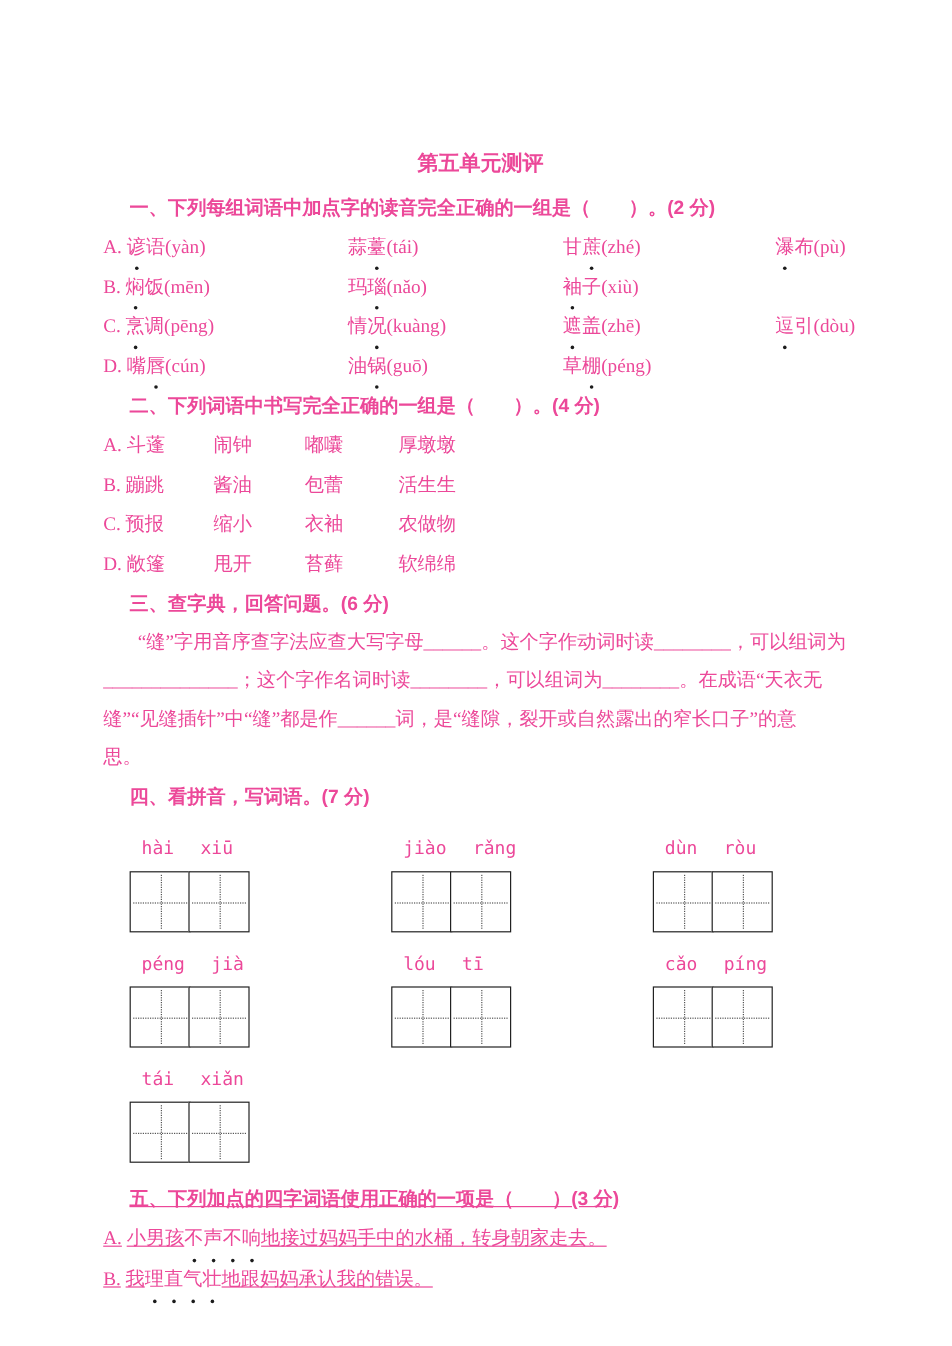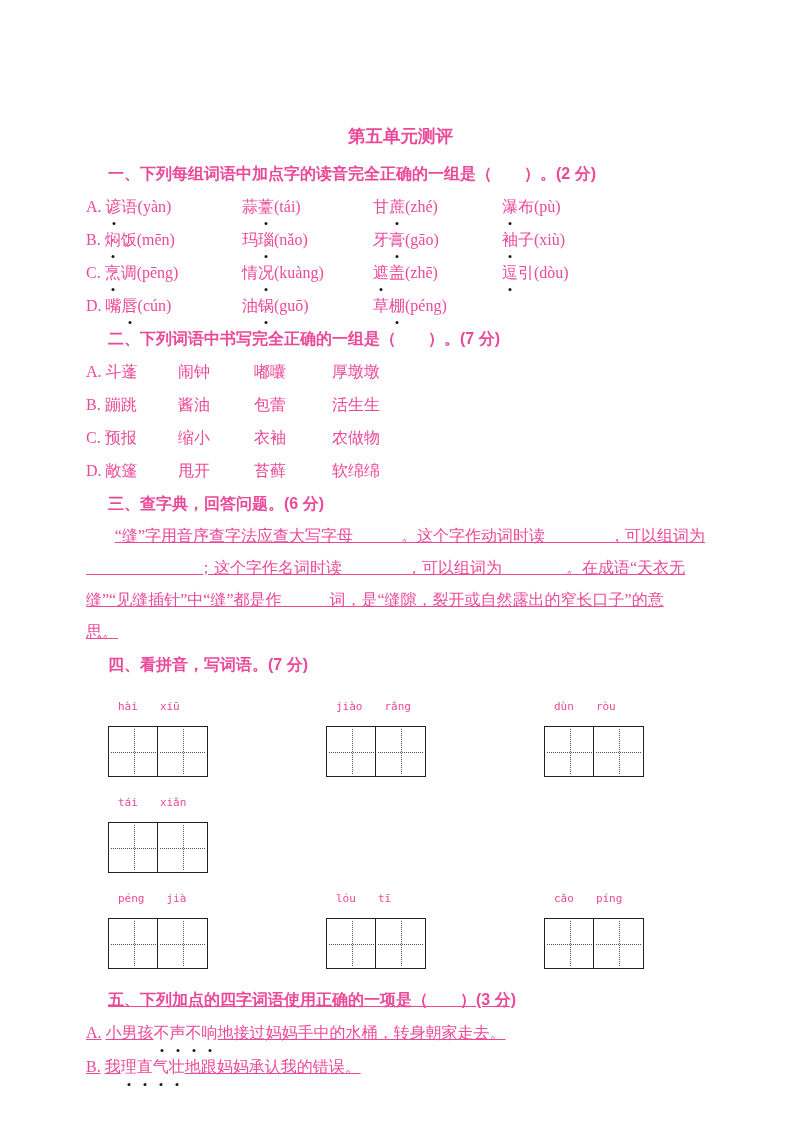--- a/index.html
+++ b/index.html
@@ -25,45 +25,45 @@
   }
   .qh{
     font-family:"Liberation Sans","DejaVu Sans",sans-serif;
     font-weight:700;
     font-size:16px;
     line-height:33px;
     padding-left:22px;
   }
   section{margin:0;}
   
-  .q1row{display:grid;grid-template-columns:156px 131px 129px auto;line-height:33px;}
+  .q1row{display:grid;grid-template-columns:156px 131px 129px auto;line-height:33px;gap:48px;}
   
   .q2row{display:grid;grid-template-columns:92px 76px 78px auto;line-height:33px;}
   .opt-label{margin-right:4px;}
   
   .dc{position:relative;display:inline-block;}
   .dc::after{
     content:"";
     position:absolute;left:50%;bottom:-2px;
     width:3px;height:3px;border-radius:50%;
     background:#1c1c1c;
     transform:translateX(-50%);
   }
   
-  .q3p{margin:0;line-height:32px;text-align:justify;text-decoration:underline;}
+  .q3p{margin:0;line-height:32px;text-align:justify;}
   .q3p.first{text-indent:1.8em;}
   
   .q4-row{display:flex;margin-top:16px;padding-left:22px;}
   .py-group{width:104px;margin-right:114px;}
   .py-group:last-child{margin-right:0;}
   .py{
     display:flex;gap:22px;
     padding-left:10px;
     font-family:"DejaVu Sans Mono",monospace;
-    font-size:11px;line-height:20px;
+    font-size:15px;line-height:20px;
     margin-bottom:9px;
     white-space:nowrap;
   }
   .tzg{display:flex;}
   .cell{
     width:51px;height:51px;
     border:1.6px solid #222;
     position:relative;
     box-sizing:border-box;
     background:#fff;
@@ -91,38 +91,37 @@
     <div class="qh">一、下列每组词语中加点字的读音完全正确的一组是（　　）。(2 分)</div>
     <div class="q1row">
       <span><span class="opt-label">A.</span><span><span class="dc">谚</span>语(yàn)</span></span>
       <span>蒜<span class="dc">薹</span>(tái)</span>
       <span>甘<span class="dc">蔗</span>(zhé)</span>
       <span><span class="dc">瀑</span>布(pù)</span>
     </div>
     <div class="q1row">
       <span><span class="opt-label">B.</span><span><span class="dc">焖</span>饭(mēn)</span></span>
       <span>玛<span class="dc">瑙</span>(nǎo)</span>
-      <span>牙<span class="dc">膏</span>(gāo)</span>
       <span><span class="dc">袖</span>子(xiù)</span>
     </div>
     <div class="q1row">
       <span><span class="opt-label">C.</span><span><span class="dc">烹</span>调(pēng)</span></span>
       <span>情<span class="dc">况</span>(kuàng)</span>
       <span><span class="dc">遮</span>盖(zhē)</span>
       <span><span class="dc">逗</span>引(dòu)</span>
     </div>
     <div class="q1row">
       <span><span class="opt-label">D.</span><span>嘴<span class="dc">唇</span>(cún)</span></span>
       <span>油<span class="dc">锅</span>(guō)</span>
       <span>草<span class="dc">棚</span>(péng)</span>
     </div>
   </section>
 
   <section>
-    <div class="qh">二、下列词语中书写完全正确的一组是（　　）。(7 分)</div>
+    <div class="qh">二、下列词语中书写完全正确的一组是（　　）。(4 分)</div>
     <div class="q2row">
       <span><span class="opt-label">A.</span><span>斗蓬</span></span>
       <span>闹钟</span>
       <span>嘟囔</span>
       <span>厚墩墩</span>
     </div>
     <div class="q2row">
       <span><span class="opt-label">B.</span><span>蹦跳</span></span>
       <span>酱油</span>
       <span>包蕾</span>
@@ -182,55 +181,55 @@
         <div class="tzg">
             <div class="cell"></div>
             <div class="cell"></div>
           </div>
       </div>
     </div>
 
     <div class="q4-row">
       <div class="py-group">
         <div class="py">
+            <span>péng</span>
+            <span>jià</span>
+          </div>
+        <div class="tzg">
+            <div class="cell"></div>
+            <div class="cell"></div>
+          </div>
+      </div>
+      <div class="py-group">
+        <div class="py">
+            <span>lóu</span>
+            <span>tī</span>
+          </div>
+        <div class="tzg">
+            <div class="cell"></div>
+            <div class="cell"></div>
+          </div>
+      </div>
+      <div class="py-group">
+        <div class="py">
+            <span>cǎo</span>
+            <span>píng</span>
+          </div>
+        <div class="tzg">
+            <div class="cell"></div>
+            <div class="cell"></div>
+          </div>
+      </div>
+    </div>
+
+    <div class="q4-row">
+      <div class="py-group">
+        <div class="py">
             <span>tái</span>
             <span>xiǎn</span>
-          </div>
-        <div class="tzg">
-            <div class="cell"></div>
-            <div class="cell"></div>
-          </div>
-      </div>
-    </div>
-
-    <div class="q4-row">
-      <div class="py-group">
-        <div class="py">
-            <span>péng</span>
-            <span>jià</span>
-          </div>
-        <div class="tzg">
-            <div class="cell"></div>
-            <div class="cell"></div>
-          </div>
-      </div>
-      <div class="py-group">
-        <div class="py">
-            <span>lóu</span>
-            <span>tī</span>
-          </div>
-        <div class="tzg">
-            <div class="cell"></div>
-            <div class="cell"></div>
-          </div>
-      </div>
-      <div class="py-group">
-        <div class="py">
-            <span>cǎo</span>
-            <span>píng</span>
           </div>
         <div class="tzg">
             <div class="cell"></div>
             <div class="cell"></div>
           </div>
       </div>
     </div>
   </section>
 
   <section style="margin-top:14px;text-decoration:underline;">

